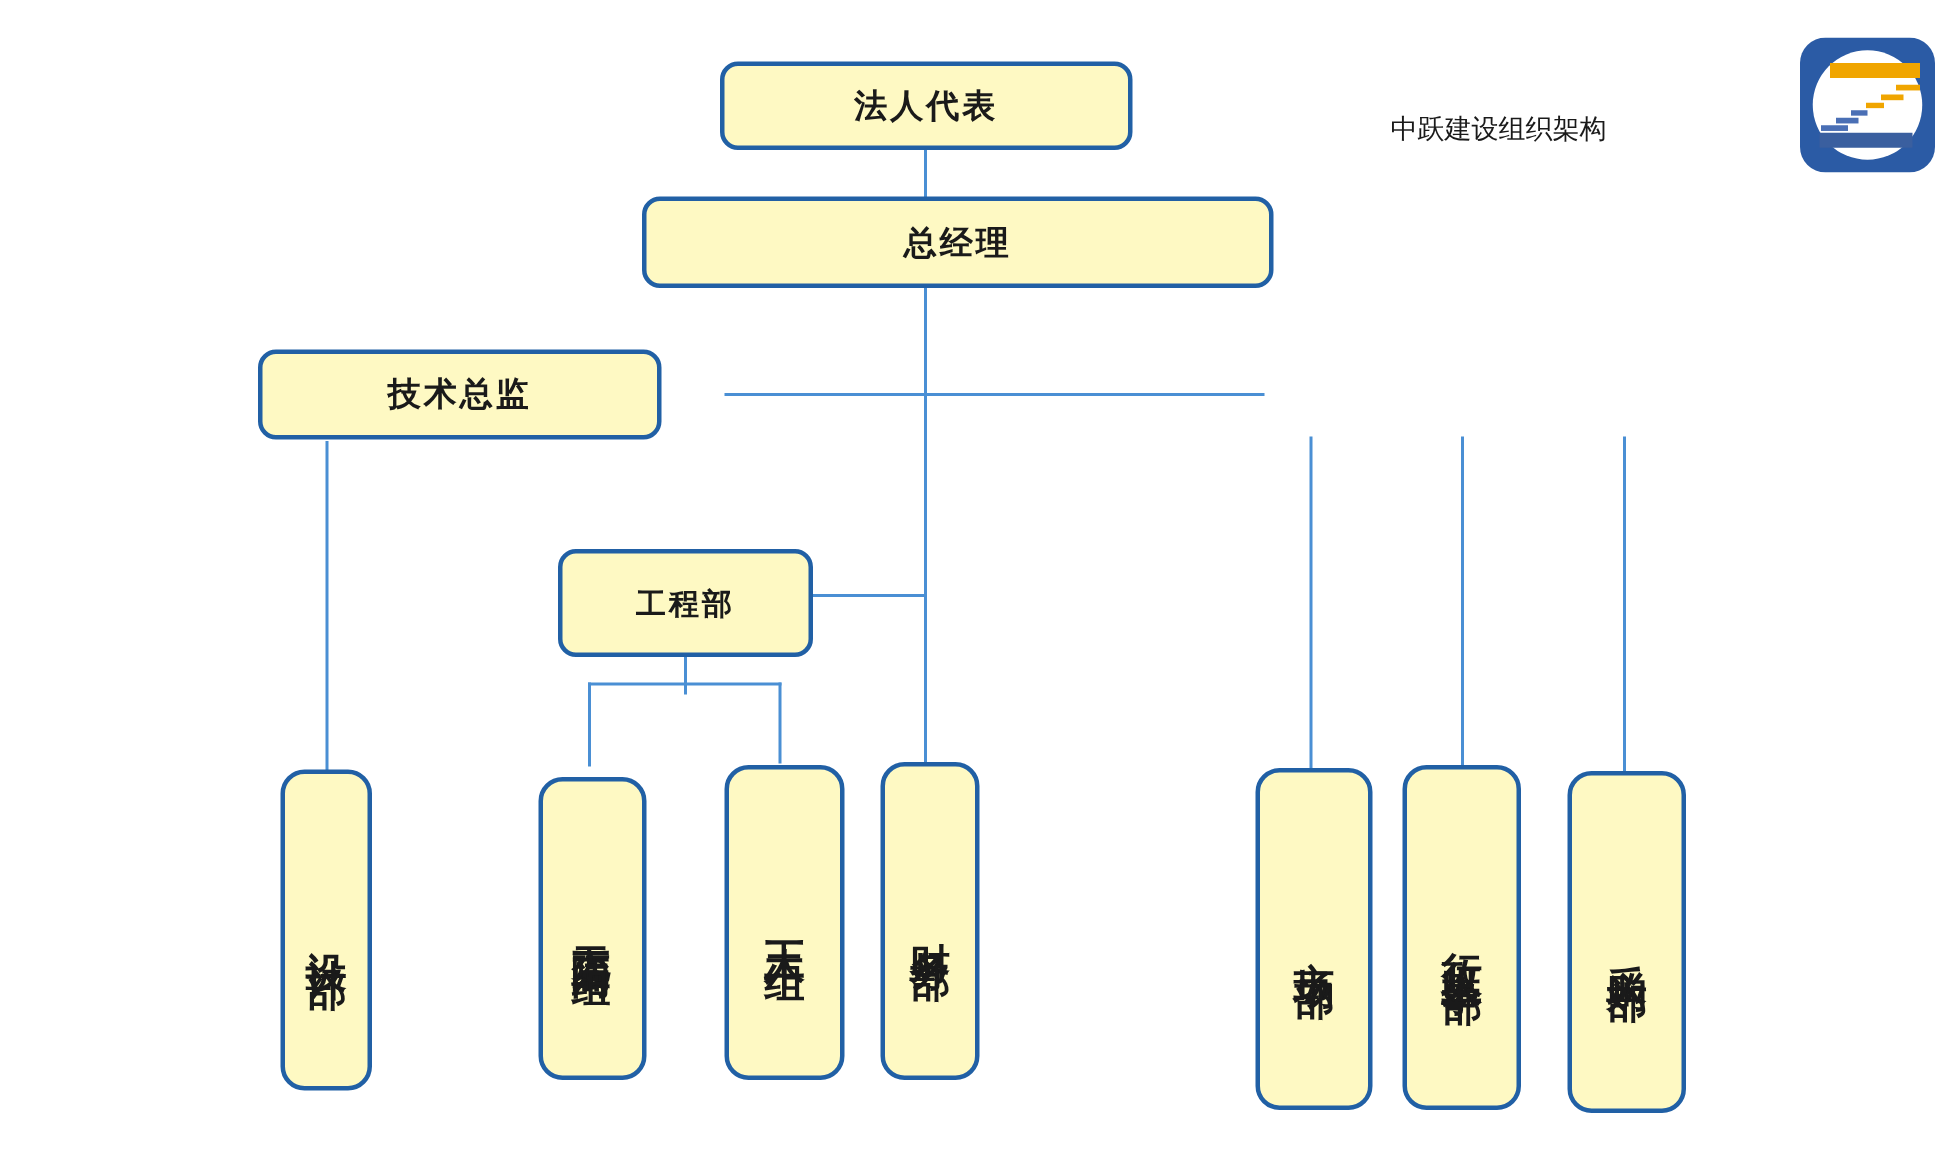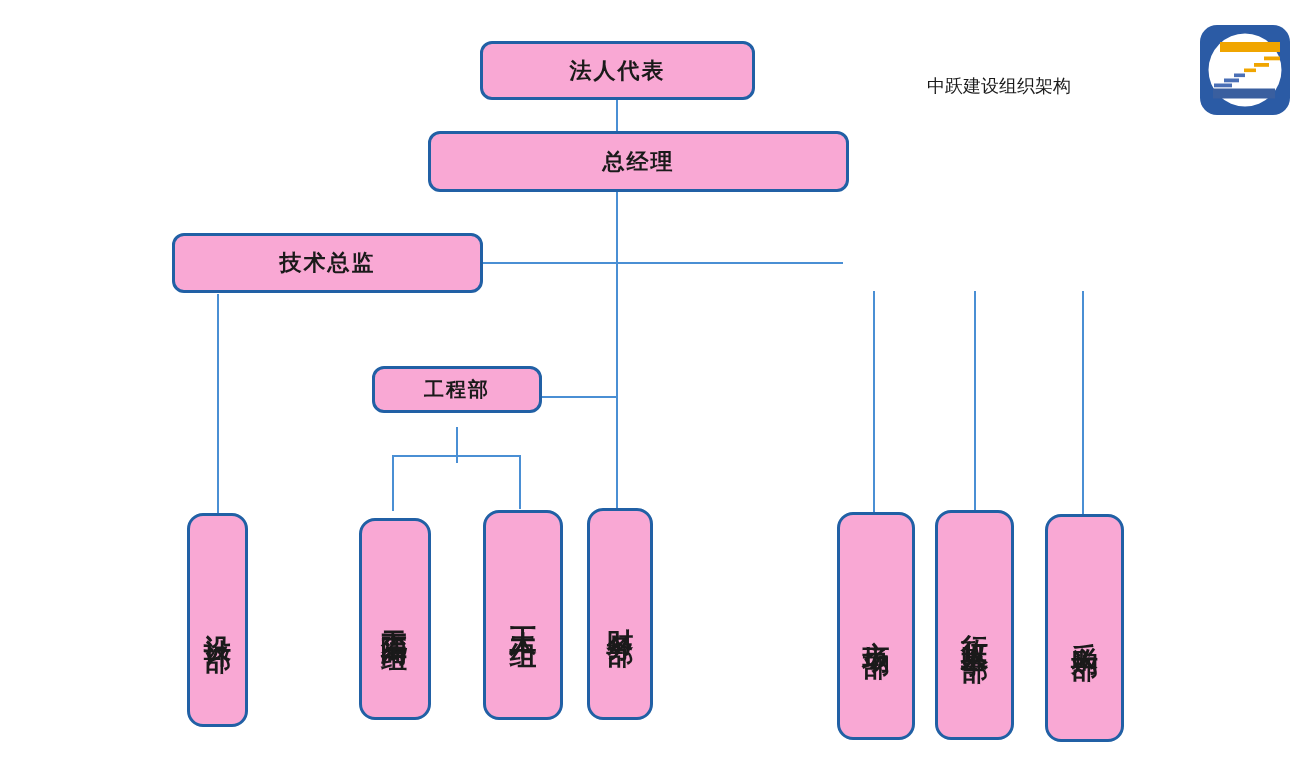--- a/index.html
+++ b/index.html
@@ -12,21 +12,21 @@
     position: relative;
     width: 1306px;
     height: 770px;
     background: #ffffff;
     overflow: hidden;
   }
   
   .node {
     position: absolute;
     box-sizing: border-box;
-    background: #f9a8d4;
+    background: #fef9c3;
     border: 3px solid #2160A5;
     border-radius: 12px;
     display: flex;
     align-items: center;
     justify-content: center;
     color: #1a1a1a;
     z-index: 2;
     text-align: center;
   }
   .node .lbl { white-space: nowrap; }
@@ -104,26 +104,26 @@
   <div class="conn v" style="left:1082px;top:291px;height:224px"></div>
 
   <div class="node h-node" style="left:480px;top:41px;width:275px;height:59px">
     <span class="lbl">法人代表</span>
   </div>
 
   <div class="node h-node" style="left:428px;top:131px;width:421px;height:61px">
     <span class="lbl">总经理</span>
   </div>
 
-  <div class="node h-node" style="left:172px;top:233px;width:311px;height:60px">
+  <div class="node h-node" style="left:172px;top:233px;width:269px;height:60px">
     <span class="lbl">技术总监</span>
   </div>
 
 
-  <div class="node h-node small" style="left:372px;top:366px;width:170px;height:47px">
+  <div class="node h-node small" style="left:372px;top:366px;width:170px;height:72px">
     <span class="lbl">工程部</span>
   </div>
 
   <div class="node v-node" style="left:187px;top:513px;width:61px;height:214px">
     <span class="lbl">设计部</span>
   </div>
 
   <div class="node v-node" style="left:359px;top:518px;width:72px;height:202px;--n:6">
     <span class="lbl" style="font-size:26px;letter-spacing:3px">无尘隔间一组</span>
   </div>

